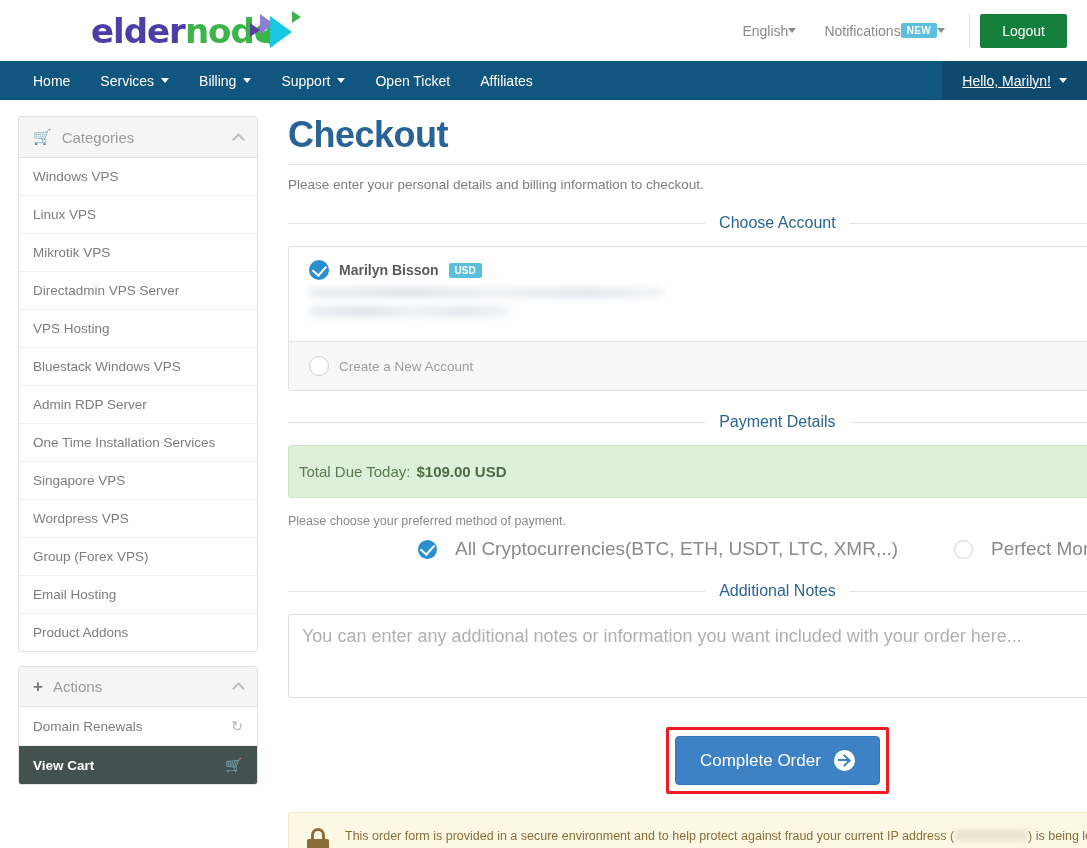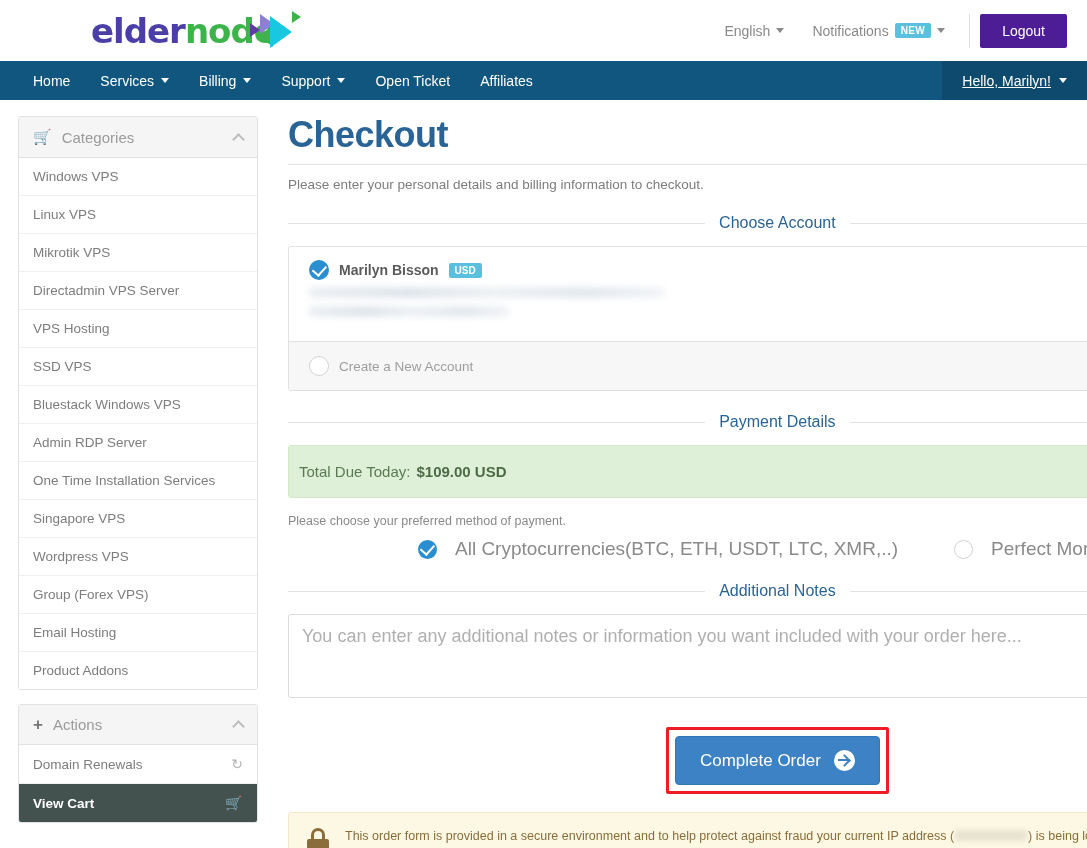--- a/index.html
+++ b/index.html
@@ -57,21 +57,20 @@
     height: 100%;
     gap: 0;
   }
   .tb-link {
     color: #8a8a8a;
     font-size: 14px;
     padding: 0 14px;
     text-decoration: none;
     display: flex;
     align-items: center;
-    gap: 6px;
     cursor: pointer;
     white-space: nowrap;
   }
   .caret-down {
     width: 0; height: 0;
     border-left: 4px solid transparent;
     border-right: 4px solid transparent;
     border-top: 5px solid #8a8a8a;
     display: inline-block;
   }
@@ -84,21 +83,21 @@
     border-radius: 2px;
     letter-spacing: .4px;
     line-height: 1;
   }
   .tb-sep {
     width: 1px; height: 34px;
     background: #e0e0e0;
     margin: 0 10px;
   }
   .btn-logout {
-    background: #4c1d95;
+    background: #15803d;
     color: #fff;
     font-size: 14px;
     padding: 9px 22px;
     border: none;
     border-radius: 2px;
     cursor: pointer;
     font-family: inherit;
   }
 
   
@@ -504,23 +503,20 @@
           <span class="li-label">Linux VPS</span>
         </a>
       <a class="list-item">
           <span class="li-label">Mikrotik VPS</span>
         </a>
       <a class="list-item">
           <span class="li-label">Directadmin VPS Server</span>
         </a>
       <a class="list-item">
           <span class="li-label">VPS Hosting</span>
-        </a>
-      <a class="list-item">
-          <span class="li-label">SSD VPS</span>
         </a>
       <a class="list-item">
           <span class="li-label">Bluestack Windows VPS</span>
         </a>
       <a class="list-item">
           <span class="li-label">Admin RDP Server</span>
         </a>
       <a class="list-item">
           <span class="li-label">One Time Installation Services</span>
         </a>

